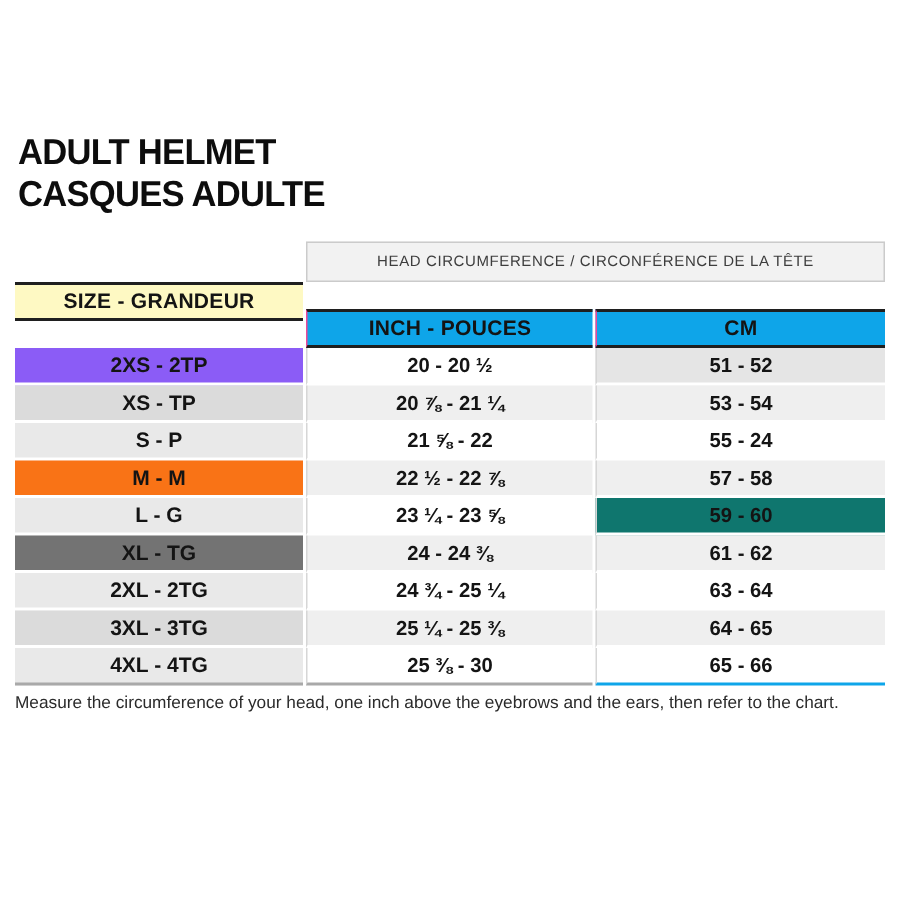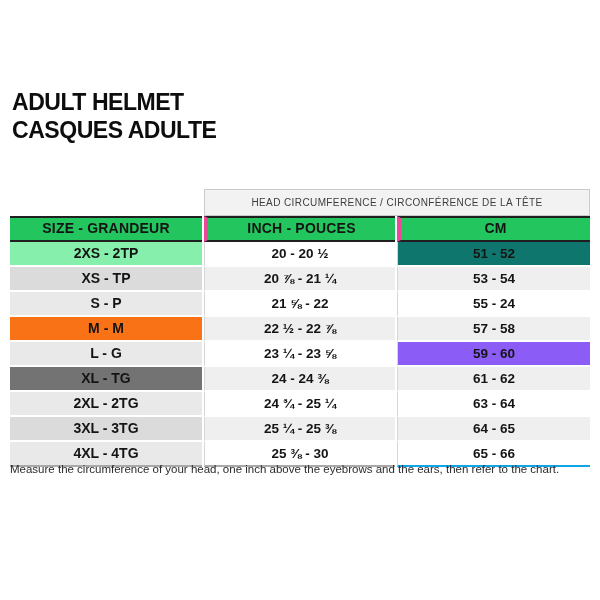--- a/index.html
+++ b/index.html
@@ -25,31 +25,31 @@
     column-gap: 2px;
     font-weight: 700;
   }
   .cell { text-align: center; }
 
   .band-header {
     grid-column: 2 / 4;
     height: 27px; line-height: 25px;
     background: #f2f2f2; border: 1px solid #cbcbcb;
     font-weight: 400; font-size: 10px; letter-spacing: 0.4px;
-    color: #3d3d3d; text-align: center; margin-top: 28px;
+    color: #3d3d3d; text-align: center;
   }
   .band-spacer { grid-column: 1 / 2; }
 
   .head-cell {
     height: 26px; line-height: 21px;
     border-top: 2px solid #1f1f1f; border-bottom: 2px solid #1f1f1f;
     font-size: 14px; letter-spacing: 0.2px;
   }
-  .head-size  { background: #22c55e; }
-  .head-value { background: #22c55e; border-left: 4px solid #ec4899; }
+  .head-size  { background: #fef9c3; }
+  .head-value { background: #0ea5e9; border-left: 1px solid #ec4899; margin-top: 18px; }
 
   .body-cell {
     height: 25px; line-height: 23px;
     border-bottom: 2px solid #ffffff;
     font-size: 14px;
   }
   .value-cell { font-size: 13.5px; border-left: 1px solid #d6d6d6; }
 
   .row-odd  .size-cell  { background: #e9e9e9; }
   .row-odd  .value-cell { background: #ffffff; }
@@ -75,23 +75,23 @@
   <div class="size-table">
 
     <div class="band-spacer"></div>
     <div class="band-header">HEAD CIRCUMFERENCE / CIRCONFÉRENCE DE LA TÊTE</div>
 
     <div class="cell head-cell head-size">SIZE - GRANDEUR</div>
     <div class="cell head-cell head-value">INCH - POUCES</div>
     <div class="cell head-cell head-value">CM</div>
 
     <div style="display:contents" class="row-odd">
-      <div class="cell body-cell size-cell row-odd-bg" style="background:#86efac">2XS - 2TP</div>
+      <div class="cell body-cell size-cell row-odd-bg" style="background:#8b5cf6">2XS - 2TP</div>
       <div class="cell body-cell value-cell" style="background:#ffffff">20 - 20 ½</div>
-      <div class="cell body-cell value-cell" style="background:#0f766e">51 - 52</div>
+      <div class="cell body-cell value-cell" style="background:#e5e5e5">51 - 52</div>
     </div>
 
     <div style="display:contents">
       <div class="cell body-cell size-cell" style="background:#dbdbdb">XS - TP</div>
       <div class="cell body-cell value-cell" style="background:#efefef">20 ⅞ - 21 ¼</div>
       <div class="cell body-cell value-cell" style="background:#efefef">53 - 54</div>
     </div>
 
     <div style="display:contents">
       <div class="cell body-cell size-cell" style="background:#e9e9e9">S - P</div>
@@ -101,21 +101,21 @@
 
     <div style="display:contents">
       <div class="cell body-cell size-cell" style="background:#f97316">M - M</div>
       <div class="cell body-cell value-cell" style="background:#efefef">22 ½ - 22 ⅞</div>
       <div class="cell body-cell value-cell" style="background:#efefef">57 - 58</div>
     </div>
 
     <div style="display:contents">
       <div class="cell body-cell size-cell" style="background:#e9e9e9">L - G</div>
       <div class="cell body-cell value-cell" style="background:#ffffff">23 ¼ - 23 ⅝</div>
-      <div class="cell body-cell value-cell" style="background:#8b5cf6">59 - 60</div>
+      <div class="cell body-cell value-cell" style="background:#0f766e">59 - 60</div>
     </div>
 
     <div style="display:contents">
       <div class="cell body-cell size-cell" style="background:#737373">XL - TG</div>
       <div class="cell body-cell value-cell" style="background:#efefef">24 - 24 ⅜</div>
       <div class="cell body-cell value-cell" style="background:#efefef">61 - 62</div>
     </div>
 
     <div style="display:contents">
       <div class="cell body-cell size-cell" style="background:#e9e9e9">2XL - 2TG</div>

